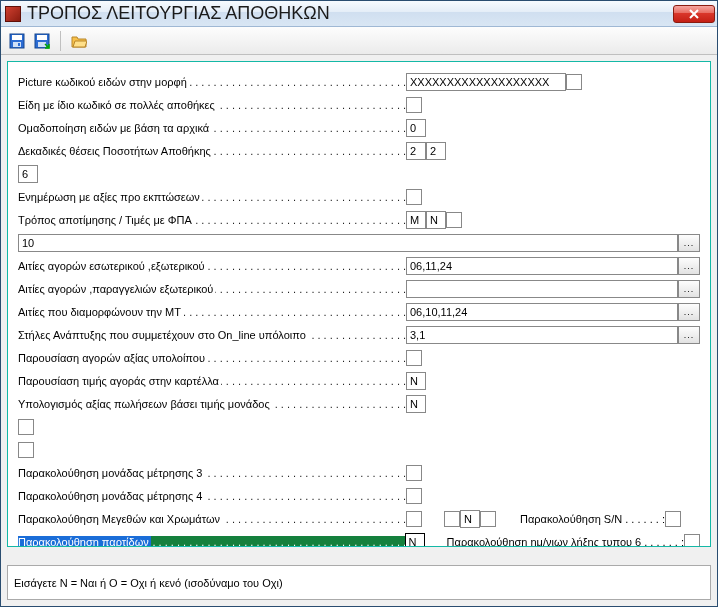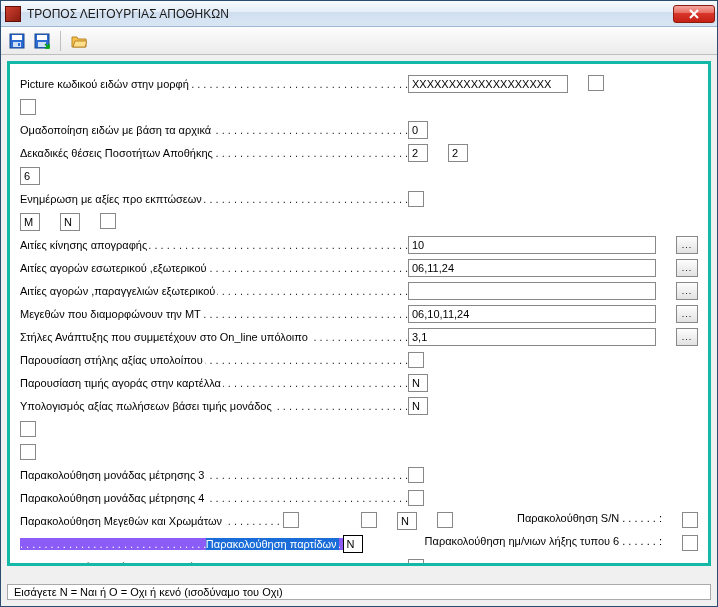--- a/index.html
+++ b/index.html
@@ -30,21 +30,21 @@
 }
 .titlebar .app-icon {
   width: 16px; height:16px;
   background: linear-gradient(135deg, #d04030 0%, #8a1c10 100%);
   border:1px solid #601008;
   margin-right: 6px;
 }
 .titlebar .title {
   flex: 1;
   color: #1a1a1a;
-  font-size: 12px;
+  font-size: 18px;
 }
 .titlebar .close-btn {
   width: 42px; height: 18px;
   border-radius: 3px;
   background: linear-gradient(to bottom, #f5a6a0 0%, #e86a5f 45%, #d9362a 46%, #c42015 100%);
   border: 1px solid #8a1c10;
   display:flex; align-items:center; justify-content:center;
   color:#fff; font-weight:bold;
 }
 .close-btn svg { width:10px; height:10px; }
@@ -60,21 +60,21 @@
   width: 20px; height: 20px;
   display:flex; align-items:center; justify-content:center;
 }
 .divider {
   width:1px; height:20px;
   background:#c0c0c0; margin: 0 3px;
 }
 .content {
   flex:1;
   margin: 6px;
-  border: 3px solid #14b8a6;
+  border: 1px solid #14b8a6;
   background: #fff;
   padding: 8px 10px 6px 10px;
   overflow: hidden;
 }
 .row {
   display:flex;
   align-items:center;
   height: 23px;
 }
 .row-label {
@@ -83,35 +83,36 @@
   white-space: nowrap;
   overflow:hidden;
   padding-right:4px;
 }
 .row-label span.txt {
   background:#fff;
   position:relative;
   z-index:2;
   padding-right:2px;
 }
-.row-label.selected { background:#8b5cf6;text-align:right; }
+.row-label.selected { background:#15803d; }
 .row-label.selected span.txt { background:#1a6dd8; color:#fff; }
 .row-label::after {
   content: ". . . . . . . . . . . . . . . . . . . . . . . . . . . . . . . . . . . . . . . . . . . . . . . . . . . . . . . . . . . . . . . . . . . . . . . . . . . . . . . . . . . . . . . .";
   position:absolute;
   left:0; top:0;
   z-index:1;
   color:#222;
   letter-spacing:0;
 }
 .row-label.selected::after { color:#fff; }
 .fields {
   flex:1;
   display:flex;
-  gap:20px;
+  align-items:center;
+  gap:0;
   position:relative;
 }
 .tbox {
   border:1px solid #888;
   background:#fff;
   height:18px;
   padding:1px 3px;
   font: inherit;
   line-height:14px;
 }
@@ -132,21 +133,21 @@
   background:#fff;
 }
 .sublabel {
   font-size:11px;
   white-space:nowrap;
 }
 .sublabel::after {
   content:" . . . . . . :";
 }
 .statusbar {
-  height: 16px;
+  height: 35px;
   margin: 12px 6px 6px 6px;
   border:1px solid #aaa;
   background:#fff;
   display:flex;
   align-items:center;
   padding: 0 6px;
   font-size:11px;
 }
 </style>
 </head>
@@ -193,20 +194,21 @@
 
     <div class="row">
       <div class="row-label"><span class="txt">Picture κωδικού ειδών στην μορφή</span></div>
       <div class="fields">
         <input class="tbox med" value="XXXXXXXXXXXXXXXXXXX" style="">
         <div class="chk"></div>
       </div>
     </div>
 
     <div class="row">
+      <div class="row-label"><span class="txt">Είδη με ίδιο κωδικό σε πολλές αποθήκες</span></div>
       <div class="fields">
           <div class="chk"></div>
         </div>
     </div>
 
     <div class="row">
       <div class="row-label"><span class="txt">Ομαδοποίηση ειδών με βάση τα αρχικά</span></div>
       <div class="fields">
           <input class="tbox small" value="0" style="">
         </div>
@@ -227,29 +229,29 @@
     </div>
 
     <div class="row">
       <div class="row-label"><span class="txt">Ενημέρωση με αξίες προ εκπτώσεων</span></div>
       <div class="fields">
           <div class="chk"></div>
         </div>
     </div>
 
     <div class="row">
+      <div class="row-label"><span class="txt">Τρόπος αποτίμησης / Τιμές με ΦΠΑ</span></div>
       <div class="fields">
         <input class="tbox small" value="M" style="">
         <input class="tbox small" value="N" style="">
         <div class="chk"></div>
       </div>
     </div>
 
     <div class="row">
-      <div class="row-label"><span class="txt">Αιτίες κίνησης απογραφής</span></div>
       <div class="fields">
         <input class="tbox wide" value="10" style="">
         <div class="btn-lookup">...</div>
       </div>
     </div>
 
     <div class="row">
       <div class="row-label"><span class="txt">Αιτίες αγορών εσωτερικού ,εξωτερικού</span></div>
       <div class="fields">
         <input class="tbox wide" value="06,11,24" style="">
@@ -259,37 +261,37 @@
 
     <div class="row">
       <div class="row-label"><span class="txt">Αιτίες αγορών ,παραγγελιών εξωτερικού</span></div>
       <div class="fields">
         <input class="tbox wide" value="" style="">
         <div class="btn-lookup">...</div>
       </div>
     </div>
 
     <div class="row">
-      <div class="row-label"><span class="txt">Μεγεθών που διαμορφώνουν την ΜΤ</span></div>
+      <div class="row-label"><span class="txt">Αιτίες που διαμορφώνουν την ΜΤ</span></div>
       <div class="fields">
         <input class="tbox wide" value="06,10,11,24" style="">
         <div class="btn-lookup">...</div>
       </div>
     </div>
 
     <div class="row">
       <div class="row-label"><span class="txt">Στήλες Ανάπτυξης που συμμετέχουν στο On_line υπόλοιπο</span></div>
       <div class="fields">
         <input class="tbox wide" value="3,1" style="">
         <div class="btn-lookup">...</div>
       </div>
     </div>
 
     <div class="row">
-      <div class="row-label"><span class="txt">Παρουσίαση στήλης αξίας υπολοίπου</span></div>
+      <div class="row-label"><span class="txt">Παρουσίαση αγορών αξίας υπολοίπου</span></div>
       <div class="fields">
           <div class="chk"></div>
         </div>
     </div>
 
     <div class="row">
       <div class="row-label"><span class="txt">Παρουσίαση τιμής αγοράς στην καρτέλλα</span></div>
       <div class="fields">
           <input class="tbox small" value="N" style="">
         </div>

